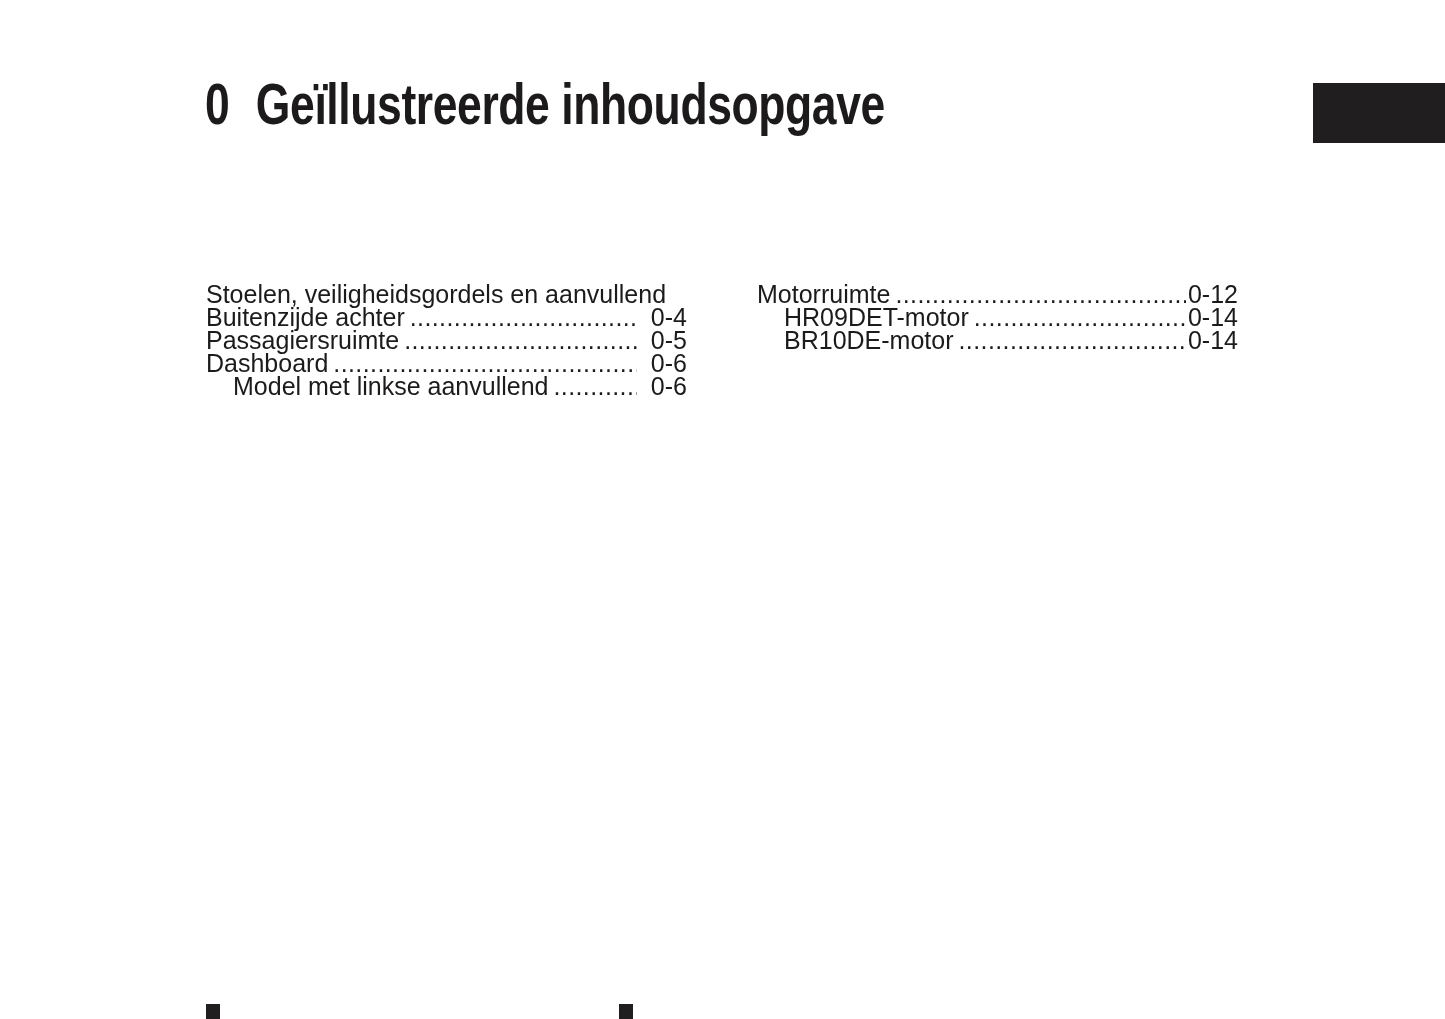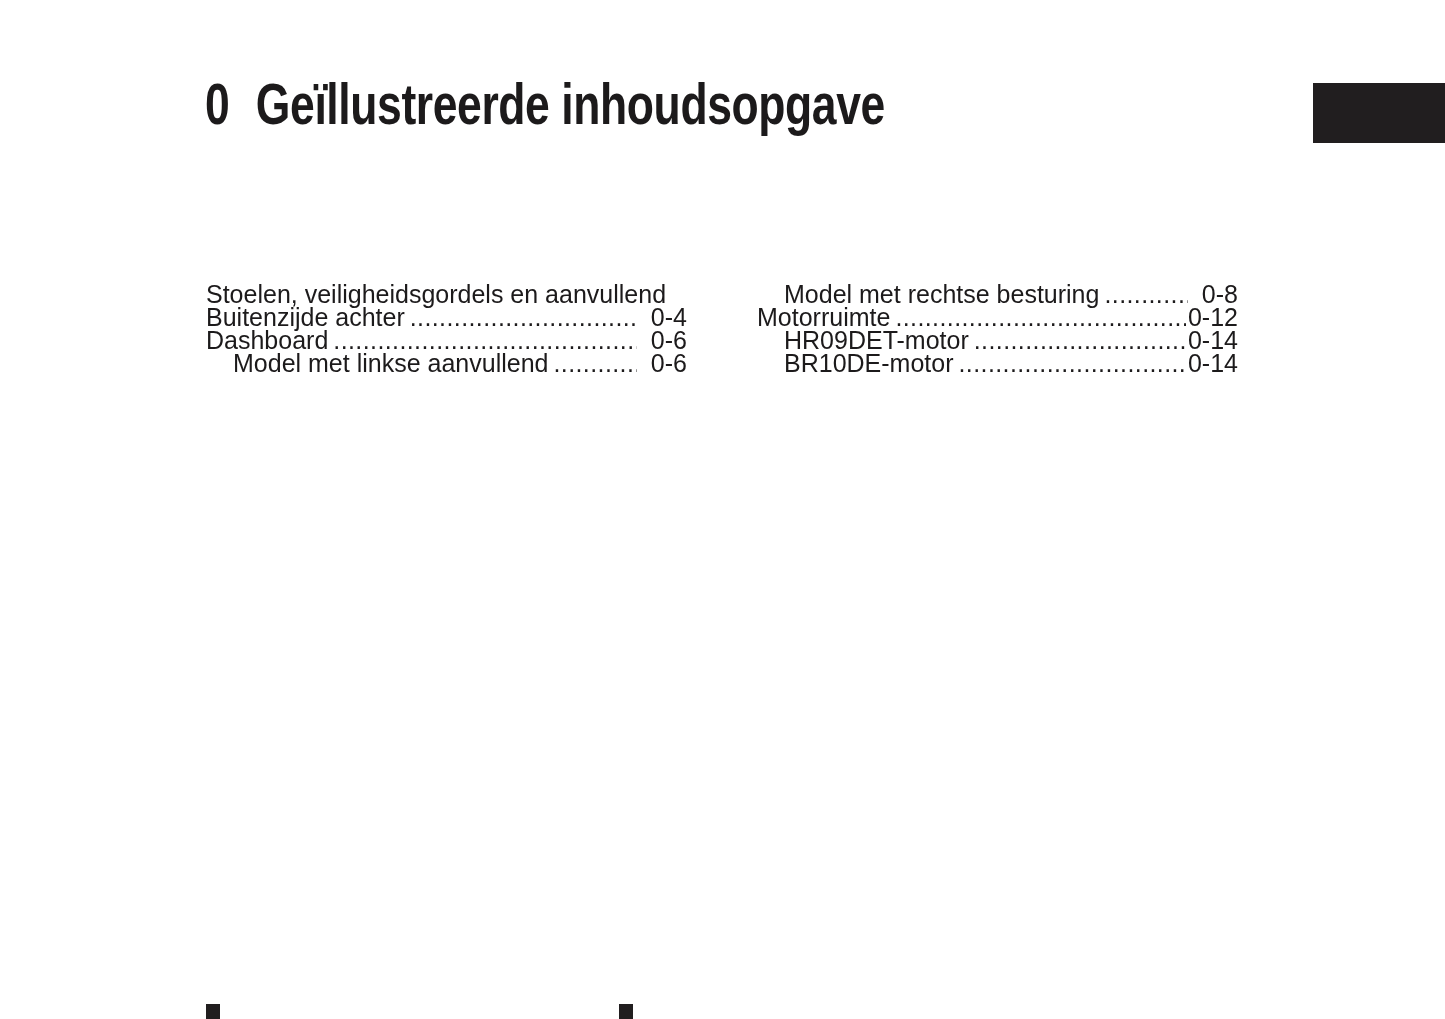--- a/index.html
+++ b/index.html
@@ -104,37 +104,37 @@
       <span class="toc-label">Stoelen, veiligheidsgordels en aanvullend</span>
       <span class="toc-leader"></span>
       <span class="toc-page"></span>
     </div>
     <div class="toc-row">
       <span class="toc-label">Buitenzijde achter</span>
       <span class="toc-leader"></span>
       <span class="toc-page">0-4</span>
     </div>
     <div class="toc-row">
+      <span class="toc-label">Passagiersruimte</span>
+      <span class="toc-leader"></span>
+      <span class="toc-page">0-5</span>
+    </div>
+    <div class="toc-row">
       <span class="toc-label">Dashboard</span>
       <span class="toc-leader"></span>
       <span class="toc-page">0-6</span>
     </div>
     <div class="toc-row indent">
       <span class="toc-label">Model met linkse aanvullend</span>
       <span class="toc-leader"></span>
       <span class="toc-page">0-6</span>
     </div>
   </div>
 
   <div class="toc-column">
-    <div class="toc-row indent">
-      <span class="toc-label">Model met rechtse besturing</span>
-      <span class="toc-leader"></span>
-      <span class="toc-page">0-8</span>
-    </div>
     <div class="toc-row">
       <span class="toc-label">Motorruimte</span>
       <span class="toc-leader"></span>
       <span class="toc-page">0-12</span>
     </div>
     <div class="toc-row indent">
       <span class="toc-label">HR09DET-motor</span>
       <span class="toc-leader"></span>
       <span class="toc-page">0-14</span>
     </div>

